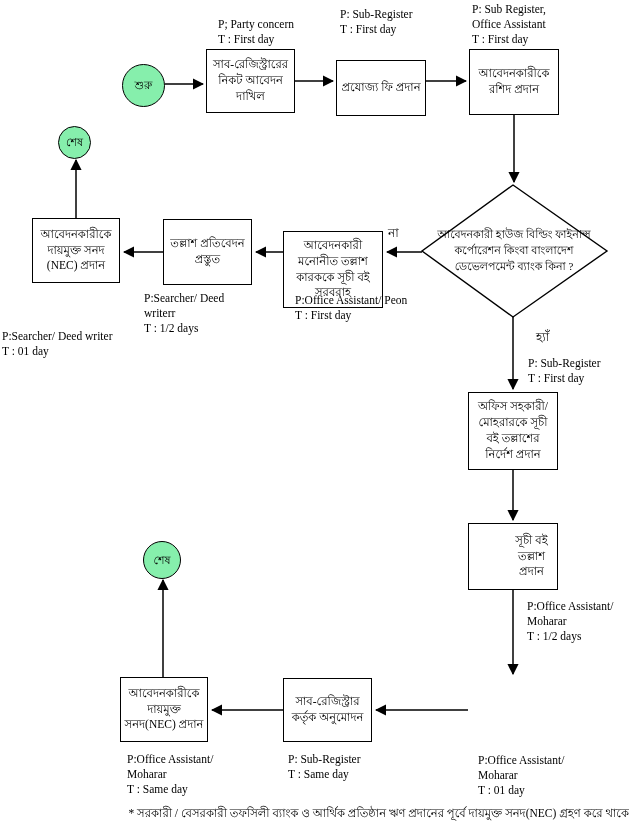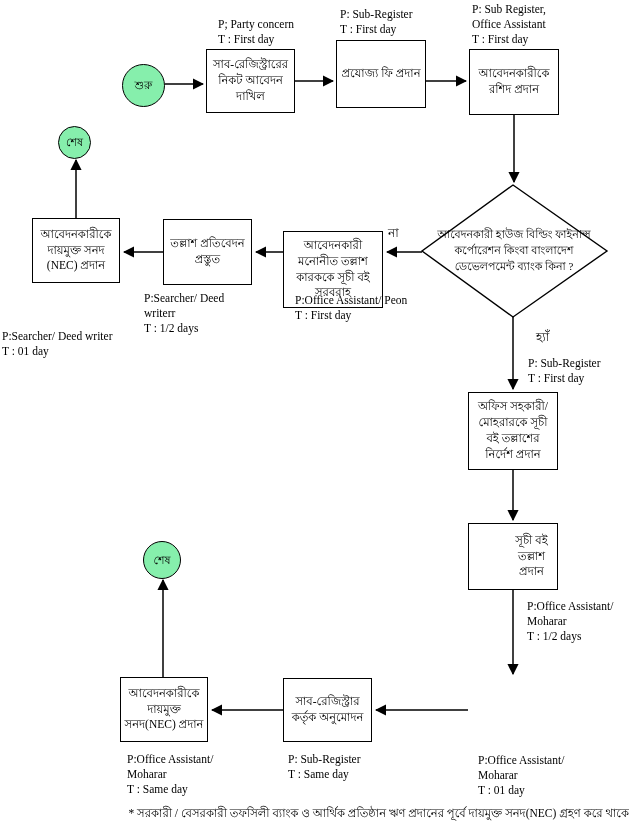--- a/index.html
+++ b/index.html
@@ -81,21 +81,21 @@
     <line x1="468" y1="710" x2="376" y2="710" stroke="#000" stroke-width="1.5" marker-end="url(#ah)"></line>
     <line x1="283" y1="710" x2="212" y2="710" stroke="#000" stroke-width="1.5" marker-end="url(#ah)"></line>
     <line x1="163" y1="677" x2="163" y2="580" stroke="#000" stroke-width="1.5" marker-end="url(#ah)"></line>
   </svg>
 
   <div class="circle" style="left:122px;top:64px;width:43px;height:43px;">শুরু</div>
   <div class="circle" style="left:58px;top:126px;width:33px;height:33px;">শেষ</div>
   <div class="circle" style="left:143px;top:541px;width:38px;height:38px;">শেষ</div>
 
   <div class="node" style="left:206px;top:49px;width:89px;height:64px;">সাব-রেজিস্ট্রারের নিকট আবেদন দাখিল</div>
-  <div class="node" style="left:336px;top:40px;width:90px;height:68px;text-align:right;">প্রযোজ্য ফি প্রদান</div>
+  <div class="node" style="left:336px;top:60px;width:90px;height:56px;text-align:right;">প্রযোজ্য ফি প্রদান</div>
   <div class="node" style="left:469px;top:49px;width:90px;height:66px;">আবেদনকারীকে রশিদ প্রদান</div>
 
   <div class="dtext" style="left:430px;top:202px;width:168px;height:98px;">আবেদনকারী হাউজ বিল্ডিং ফাইনান্স কর্পোরেশন কিংবা বাংলাদেশ ডেভেলপমেন্ট ব্যাংক কিনা ?</div>
 
   <div class="node" style="left:283px;top:231px;width:100px;height:77px;font-family:Liberation Serif, serif;">আবেদনকারী মনোনীত তল্লাশ কারককে সূচী বই সরবরাহ</div>
   <div class="node" style="left:163px;top:219px;width:89px;height:66px;text-align:center;">তল্লাশ প্রতিবেদন প্রস্তুত</div>
   <div class="node" style="left:32px;top:218px;width:88px;height:65px;">আবেদনকারীকে দায়মুক্ত সনদ (NEC) প্রদান</div>
 
   <div class="node" style="left:468px;top:392px;width:90px;height:78px;">অফিস সহকারী/ মোহরারকে সূচী বই তল্লাশের নির্দেশ প্রদান</div>
   <div class="node" style="left:468px;top:523px;width:90px;height:67px;padding-left:40px;">সূচী বই তল্লাশ প্রদান</div>

